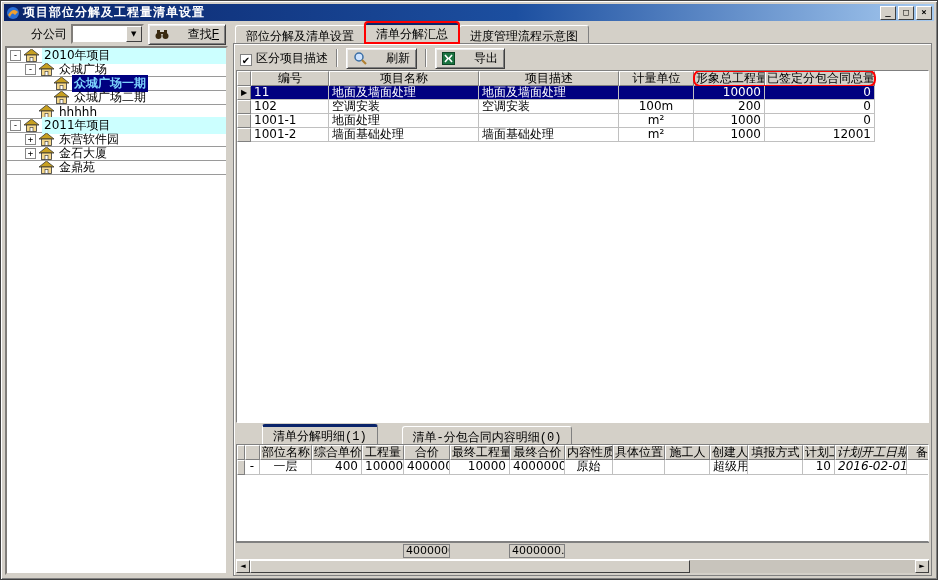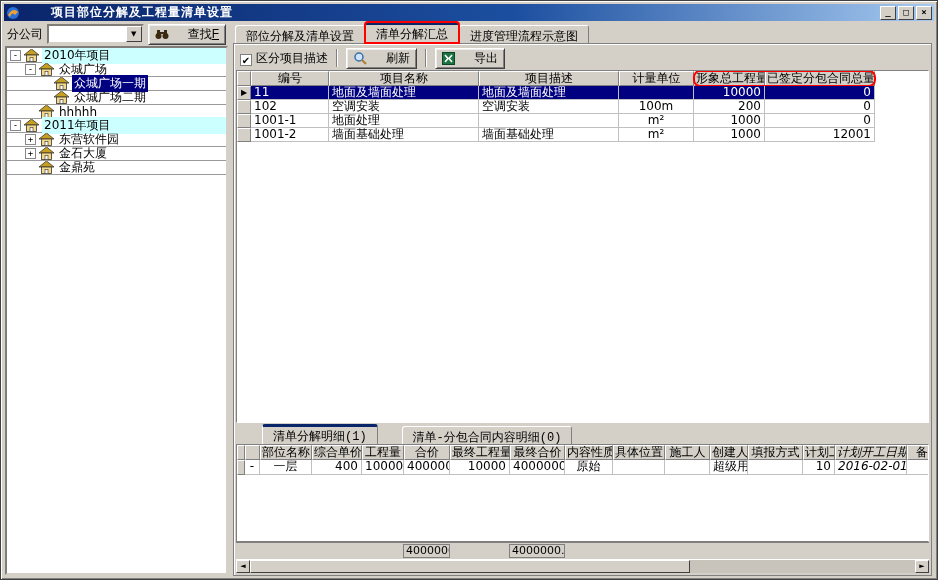--- a/index.html
+++ b/index.html
@@ -4,46 +4,46 @@
 <style>
   * { margin:0; padding:0; box-sizing:border-box; }
   html,body { width:938px; height:580px; }
   body { font-family:"DejaVu Sans","Liberation Sans",sans-serif; font-size:12px; color:#000; }
   .window { position:relative; width:938px; height:580px; background:#d4d0c8;
     border:1px solid #404040; box-shadow:inset 1px 1px 0 #fff, inset -1px -1px 0 #808080; overflow:hidden; }
   
   .titlebar { position:absolute; left:3px; top:3px; right:3px; height:17px;
     background:linear-gradient(to right,#0a246a,#1c4fa0 55%,#a6caf0); display:flex; align-items:center; padding:0 2px; }
   .app-icon { width:14px; height:14px; margin-right:3px; flex:0 0 auto; }
-  .title-text { color:#fff; font-weight:bold; font-size:12px; white-space:nowrap; flex:1; letter-spacing:1px;margin-left:28px; }
+  .title-text { color:#fff; font-weight:bold; font-size:12px; white-space:nowrap; flex:1; letter-spacing:1px; }
   .win-btns { display:flex; gap:2px; }
   .win-btn { width:16px; height:14px; background:#d4d0c8; border:1px solid; border-color:#fff #404040 #404040 #fff;
     font-size:9px; line-height:11px; text-align:center; font-weight:bold; font-family:"DejaVu Sans Mono",monospace; cursor:default; }
   
   .client { position:absolute; left:3px; top:20px; right:3px; bottom:3px; background:#d4d0c8; display:flex; }
   
   .left-pane { width:224px; display:flex; flex-direction:column; padding:1px 0 1px 1px; }
-  .left-toolbar { height:24px; display:flex; align-items:center; gap:4px; padding:1px 2px; }
+  .left-toolbar { height:24px; display:flex; align-items:center; gap:4px; padding:1px 2px;margin-left:24px; }
   .combo { flex:1; height:20px; background:#fff; border:2px inset #d4d0c8; display:flex; }
   .combo-text { flex:1; padding:1px 2px; }
   .combo-btn { width:16px; background:#d4d0c8; border:1px solid; border-color:#fff #404040 #404040 #fff;
     font-size:7px; text-align:center; line-height:14px; }
   .btn { height:21px; background:#d4d0c8; border:1px solid; border-color:#fff #404040 #404040 #fff;
     box-shadow:inset 1px 1px 0 #eee, inset -1px -1px 0 #808080; display:inline-flex; align-items:center;
     gap:19px; padding:0 6px; font-size:12px; white-space:nowrap; cursor:default; }
   .u { text-decoration:underline; }
   .tree { flex:1; background:#fff; border:2px inset #d4d0c8; overflow:hidden; padding-top:1px; }
   .trow { height:14px; display:flex; align-items:center; border-bottom:1px solid #9a9a9a; white-space:nowrap; }
   .trow .ebox { width:11px; height:11px; border:1px solid #888; background:#fff; font-size:9px; line-height:9px;
     text-align:center; margin-right:3px; flex:0 0 auto; font-family:"DejaVu Sans Mono",monospace; }
   .trow .ebox-gap { width:14px; flex:0 0 auto; }
   .trow .house { width:15px; height:13px; margin-right:3px; flex:0 0 auto; }
   .tlabel { padding:0 2px; overflow:hidden; }
   .trow.year .tlabel { background:#ccffff; flex:1; }
-  .trow.sel .tlabel { background:#000080; color:#ffffff; }
+  .trow.sel .tlabel { background:#000080; color:#7dd3fc;font-weight:bold; }
   .lv0 { padding-left:3px; } .lv1 { padding-left:18px; } .lv2 { padding-left:33px; }
   
   .splitter { width:5px; background:#d4d0c8; }
   
   .right-pane { flex:1; display:flex; flex-direction:column; min-width:0; padding-right:2px; }
   .tabstrip { height:22px; display:flex; align-items:flex-end; padding-left:2px; position:relative; }
   .tab { height:18px; background:#d4d0c8; border:1px solid #808080; border-bottom:none;
     border-top-color:#fff; border-left-color:#fff; border-radius:3px 3px 0 0; padding:2px 10px 12px 10px;
     font-size:12px; white-space:nowrap; cursor:default;font-family:Liberation Mono, monospace; }
   .tab.active { height:21px; border-top:3px solid #0a246a; padding-top:1px; position:relative; z-index:2; }

